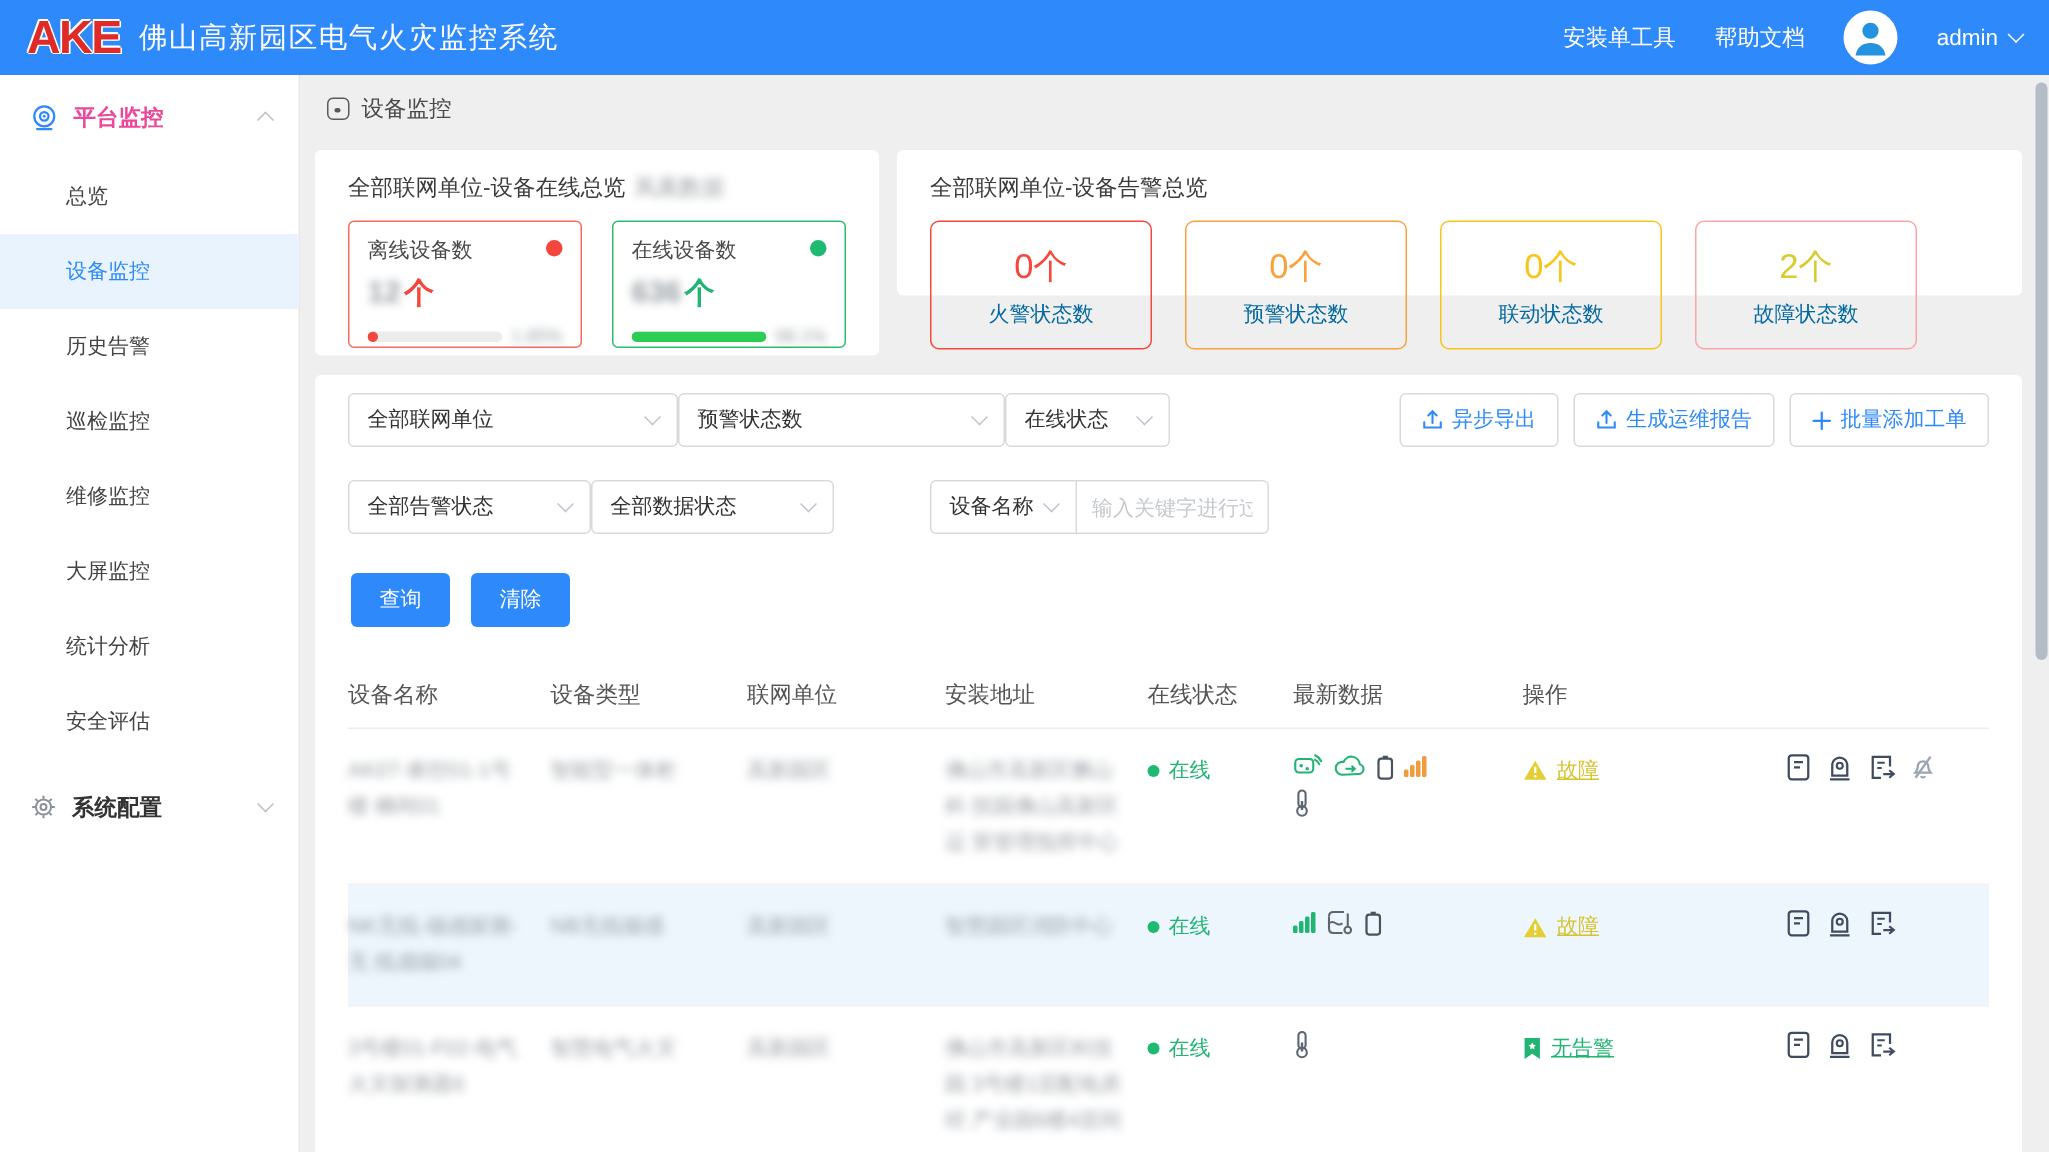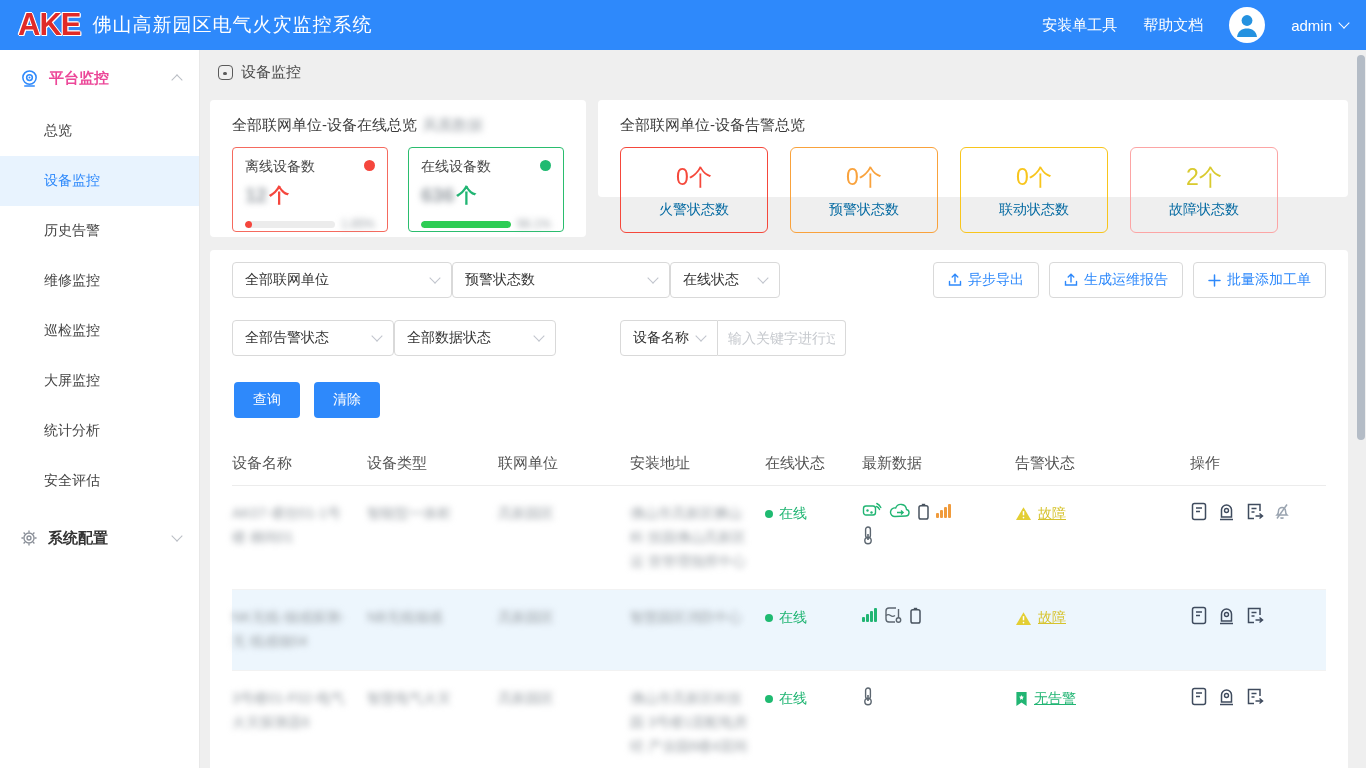--- a/index.html
+++ b/index.html
@@ -156,22 +156,22 @@
       <circle cx="10" cy="9" r="3" fill="none" stroke="#2e89fb" stroke-width="1.6"></circle>
       <circle cx="10" cy="9" r="1" fill="#2e89fb"></circle>
       <path d="M5 18h10" stroke="#2e89fb" stroke-width="1.6" stroke-linecap="round"></path>
     </svg>
     <span class="g-label">平台监控</span>
     <i class="chev up"></i>
   </div>
   <div class="side-item">总览</div>
   <div class="side-item active">设备监控</div>
   <div class="side-item">历史告警</div>
+  <div class="side-item">巡检监控</div>
   <div class="side-item">维修监控</div>
-  <div class="side-item">巡检监控</div>
   <div class="side-item">大屏监控</div>
   <div class="side-item">统计分析</div>
   <div class="side-item">安全评估</div>
   <div class="side-group system">
     <svg width="18" height="18" viewBox="0 0 20 20">
       <circle cx="10" cy="10" r="5.6" fill="none" stroke="#8a8f98" stroke-width="1.5"></circle>
       <circle cx="10" cy="10" r="2.2" fill="none" stroke="#8a8f98" stroke-width="1.5"></circle>
       <g stroke="#8a8f98" stroke-width="1.5">
         <path d="M10 1.6v2.2M10 16.2v2.2M1.6 10h2.2M16.2 10h2.2M4 4l1.6 1.6M14.4 14.4L16 16M16 4l-1.6 1.6M5.6 14.4L4 16"></path>
       </g>
@@ -316,21 +316,20 @@
     </div>
 
     <div class="table">
       <div class="tr thead">
         <div class="th">设备名称</div>
         <div class="th">设备类型</div>
         <div class="th">联网单位</div>
         <div class="th">安装地址</div>
         <div class="th">在线状态</div>
         <div class="th">最新数据</div>
-        <div class="th">告警状态</div>
         <div class="th">操作</div>
       </div>
 
       <div class="tr row">
         <div class="td redact">AK07-睿控01-1号楼 梯间01</div>
         <div class="td redact">智能型一体柜</div>
         <div class="td redact">高新园区</div>
         <div class="td redact">佛山市高新区狮山科 技园佛山高新区运 营管理指挥中心</div>
         <div class="td">
             <span class="status">

